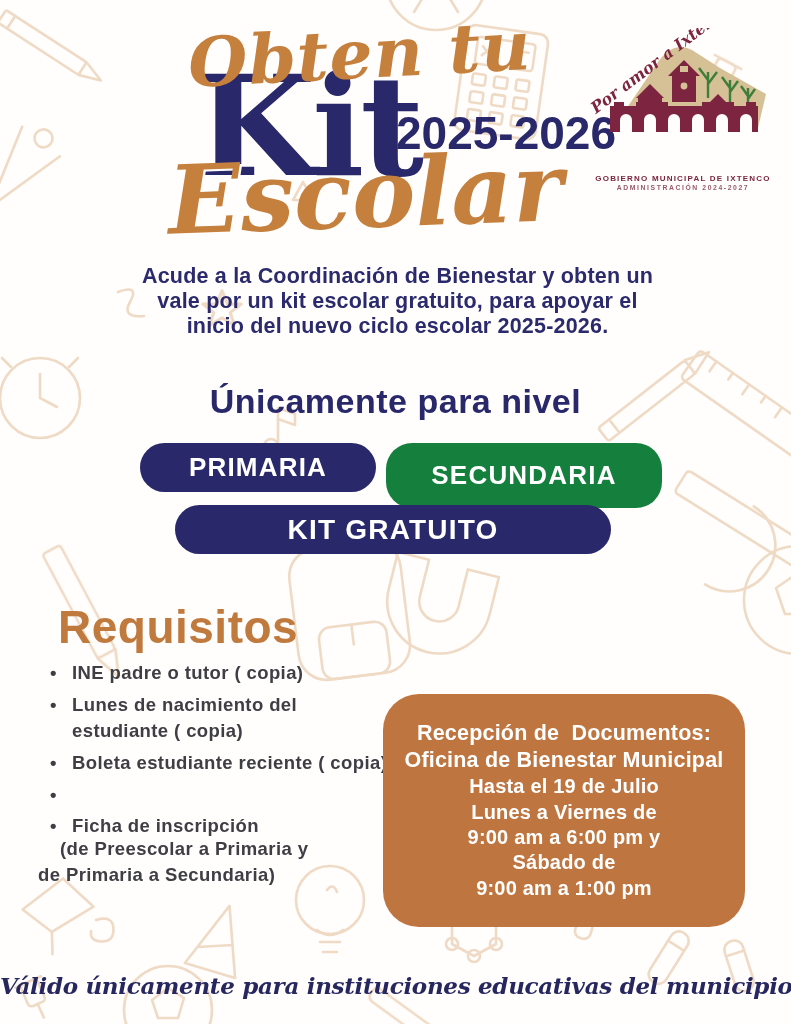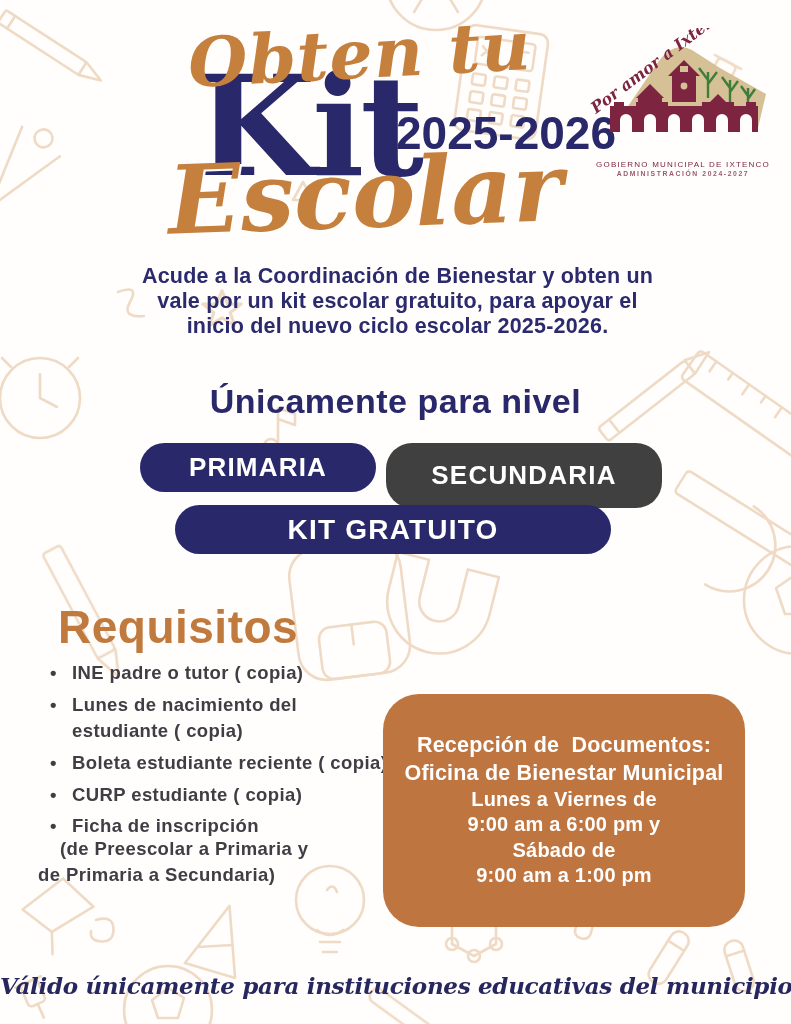--- a/index.html
+++ b/index.html
@@ -25,39 +25,39 @@
   }
   #title-year{
     left:396px;top:106px;font-size:46px;font-weight:800;color:#29286b;
     letter-spacing:0px;z-index:4;white-space:nowrap;text-align:center;
   }
   #title-escolar{left:168px;top:146px;font-size:95px;transform:rotate(-2deg);z-index:3;
     text-shadow:2px 2px 0 #fffefc;}
   
   #logo{left:588px;top:28px;width:190px;z-index:5;text-align:center;}
   #logo svg{display:block;}
-  .logo-org{color:#7c2440;font-size:8px;font-weight:normal;letter-spacing:1.2px;white-space:nowrap;margin-top:4px;}
+  .logo-org{color:#7c2440;font-size:8px;font-weight:bold;letter-spacing:1.2px;white-space:nowrap;margin-top:18px;}
   .logo-admin{color:#9a5a6e;font-size:6.8px;font-weight:bold;letter-spacing:1.6px;white-space:nowrap;margin-top:1px;}
   
   #intro{
     left:140px;top:264px;width:515px;text-align:center;z-index:3;
     color:#2b2a6d;font-size:21.5px;font-weight:800;line-height:1.17;letter-spacing:0.2px;
   }
   
   #level-heading{
     left:0;top:382px;width:791px;text-align:center;z-index:3;
     color:#29286b;font-size:34px;font-weight:800;letter-spacing:0.5px;
   }
   .pill{
     border-radius:26px;color:#ffffff;font-weight:800;z-index:3;
     display:flex;align-items:center;justify-content:center;
     font-size:26px;letter-spacing:1.2px;white-space:nowrap;
   }
   #pill-primaria{left:140px;top:443px;width:236px;height:49px;background:#29286b;}
-  #pill-secundaria{left:386px;top:443px;width:276px;height:65px;background:#404040;}
+  #pill-secundaria{left:386px;top:443px;width:276px;height:65px;background:#15803d;}
   #pill-kit{left:175px;top:505px;width:436px;height:49px;background:#29286b;font-size:28px;}
   
   #req-heading{
     left:58px;top:600px;z-index:3;color:#c07a3e;font-size:46px;font-weight:800;letter-spacing:0.5px;
   }
   #req-list{
     left:50px;top:660px;width:338px;z-index:3;list-style:none;margin:0;padding:0;
     color:#3e3e44;font-size:18.5px;font-weight:700;letter-spacing:0.4px;line-height:1.4;
   }
   #req-list li{display:flex;margin-bottom:6px;}
@@ -279,32 +279,32 @@
   <li>
       <span class="bullet">•</span>
       <span>Lunes de nacimiento del estudiante ( copia)</span>
     </li>
   <li>
       <span class="bullet">•</span>
       <span>Boleta estudiante reciente ( copia)</span>
     </li>
   <li>
       <span class="bullet">•</span>
-      <span>CURP estudiante ( copia)</span>
     </li>
   <li>
       <span class="bullet">•</span>
       <span>Ficha de inscripción</span>
     </li>
 </ul>
 <div id="req-note1" class="abs req-note">(de Preescolar a Primaria y</div>
 <div id="req-note2" class="abs req-note">de Primaria a Secundaria)</div>
 
 <div id="reception-box" class="abs">
   <div class="rline big">Recepción de  Documentos:</div>
   <div class="rline big">Oficina de Bienestar Municipal</div>
+  <div class="rline">Hasta el 19 de Julio</div>
   <div class="rline">Lunes a Viernes de</div>
   <div class="rline">9:00 am a 6:00 pm y</div>
   <div class="rline">Sábado de</div>
   <div class="rline">9:00 am a 1:00 pm</div>
 </div>
 
 <div id="footer-note" class="abs">Válido únicamente para instituciones educativas del municipio de Ixtenco.</div>
 
 </body></html>

